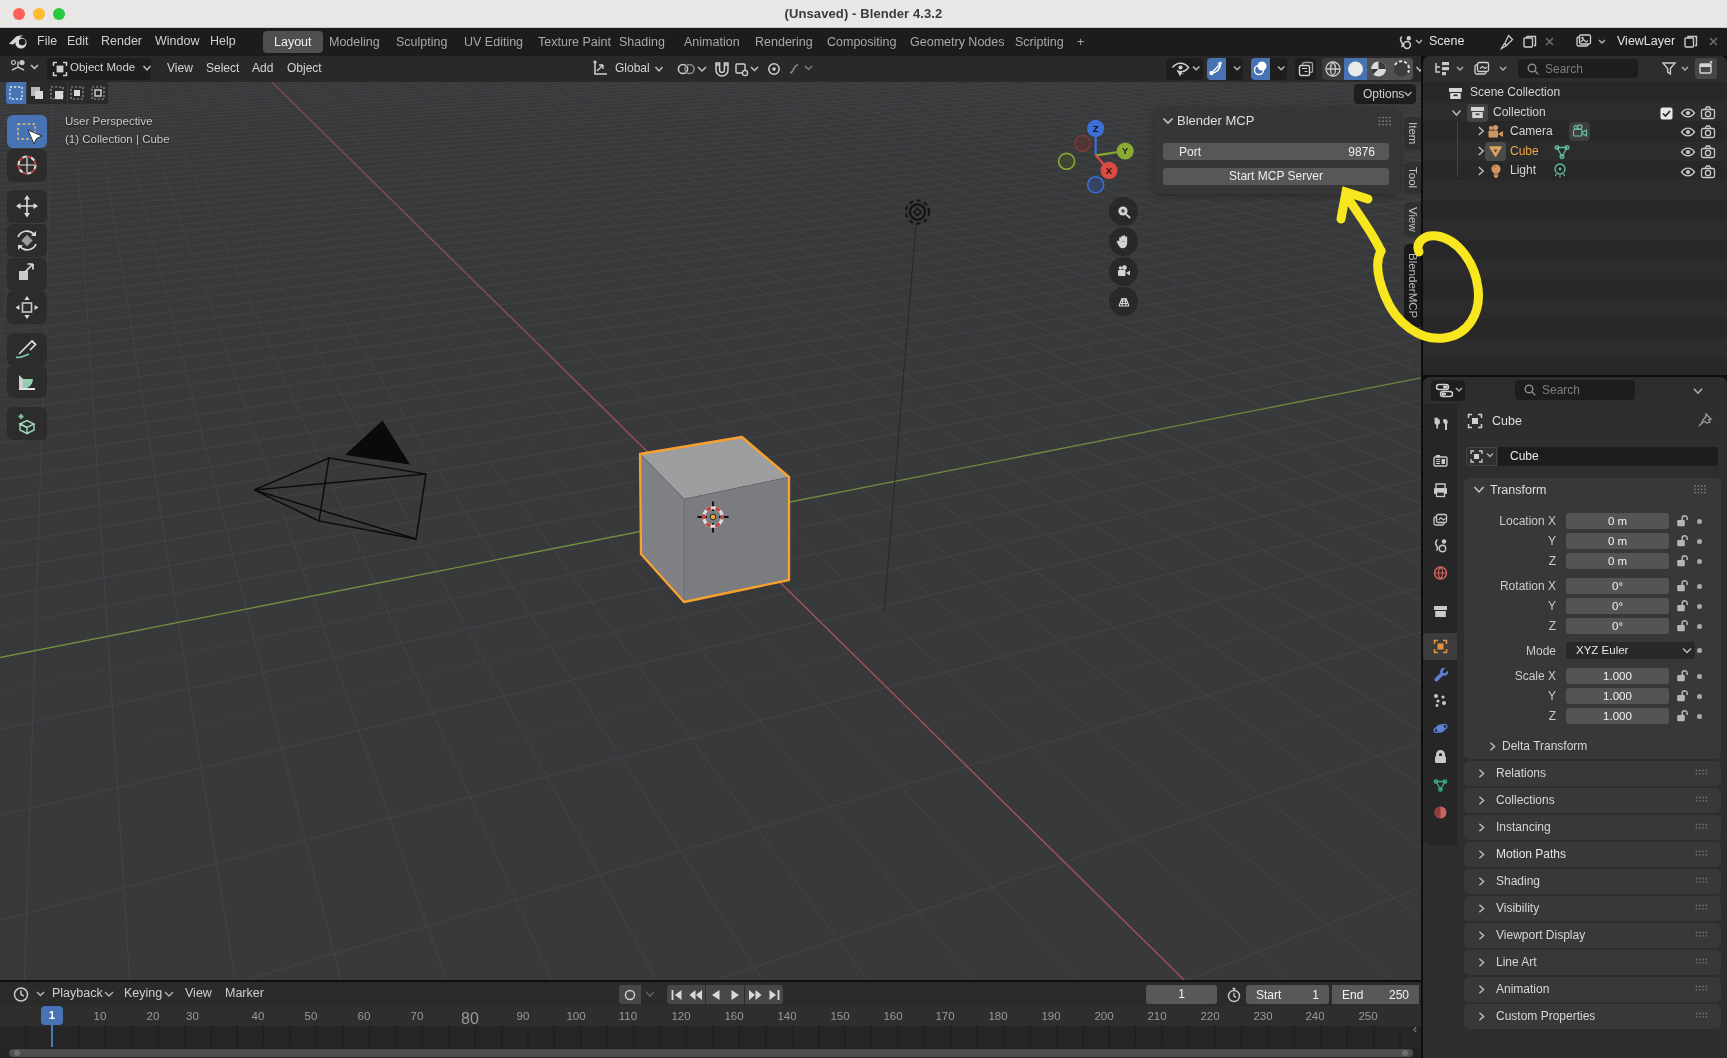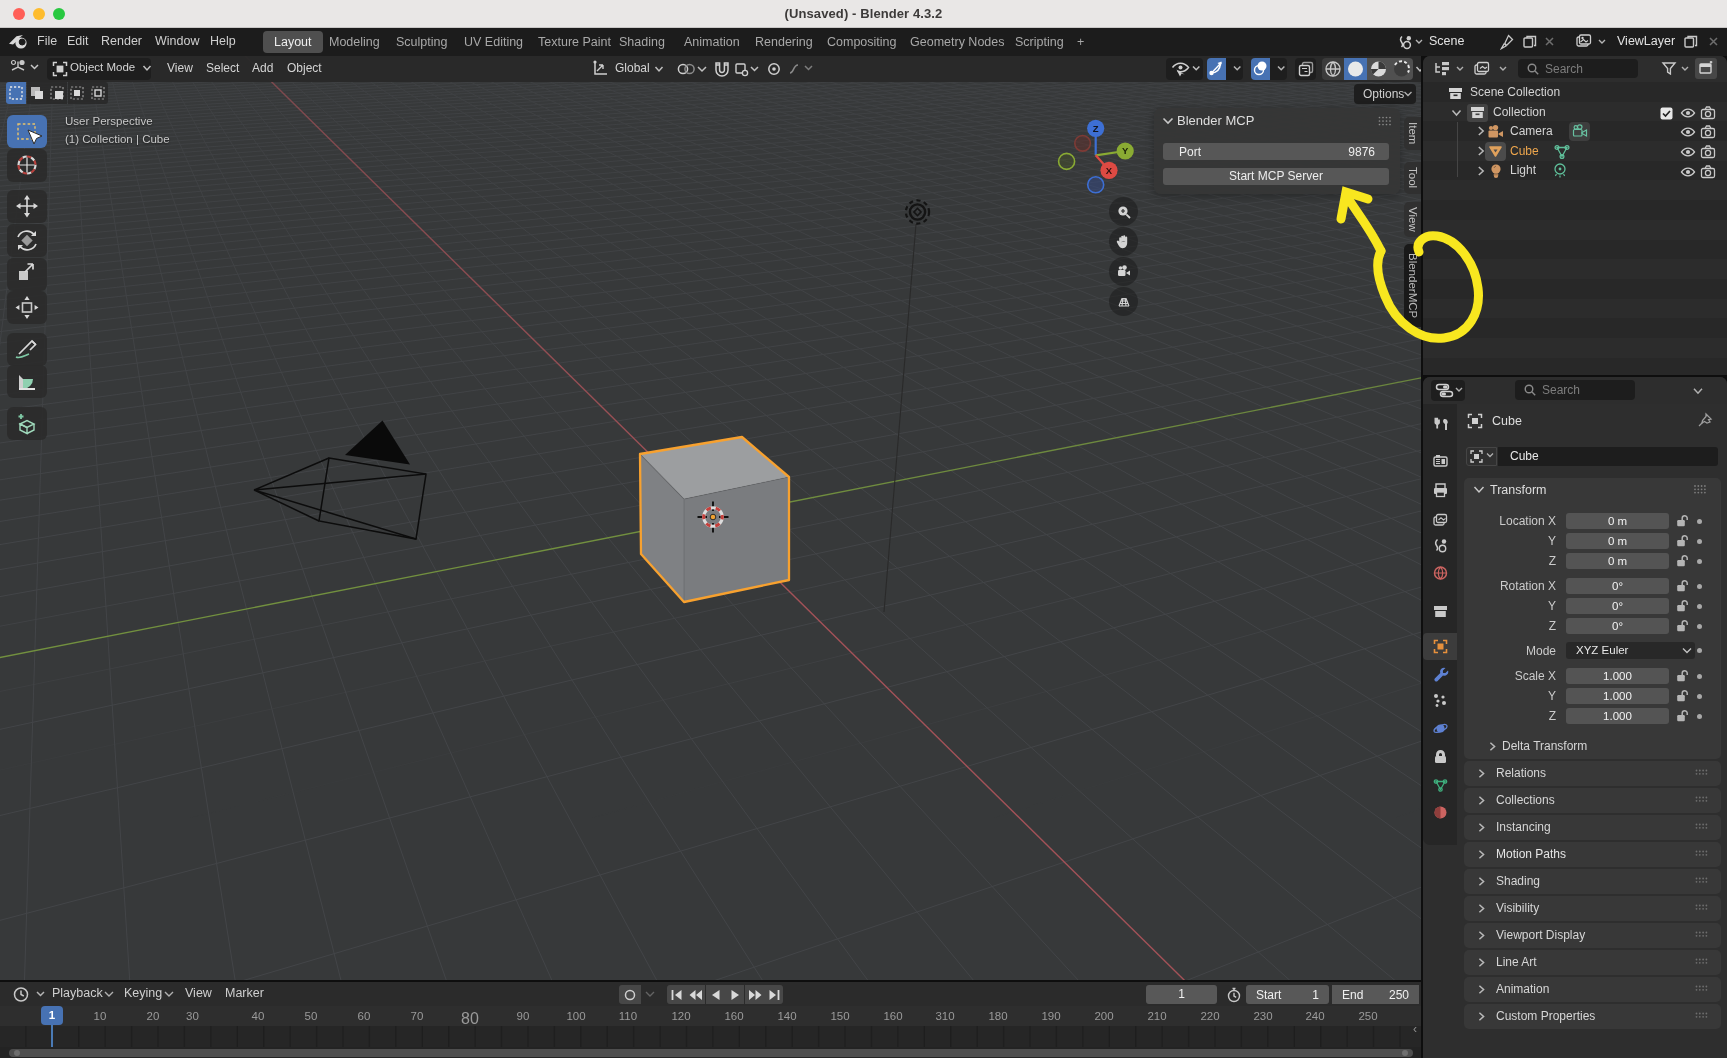--- a/index.html
+++ b/index.html
@@ -476,21 +476,21 @@
       <div class="abs" style="left:397px;top:28px;width:40px;text-align:center;font-size:11.5px;color:#9a9a9a">70</div>
       <div class="abs" style="left:450px;top:28px;width:40px;text-align:center;font-size:16px;color:#9a9a9a">80</div>
       <div class="abs" style="left:503px;top:28px;width:40px;text-align:center;font-size:11.5px;color:#9a9a9a">90</div>
       <div class="abs" style="left:556px;top:28px;width:40px;text-align:center;font-size:11.5px;color:#9a9a9a">100</div>
       <div class="abs" style="left:608px;top:28px;width:40px;text-align:center;font-size:11.5px;color:#9a9a9a">110</div>
       <div class="abs" style="left:661px;top:28px;width:40px;text-align:center;font-size:11.5px;color:#9a9a9a">120</div>
       <div class="abs" style="left:714px;top:28px;width:40px;text-align:center;font-size:11.5px;color:#9a9a9a">160</div>
       <div class="abs" style="left:767px;top:28px;width:40px;text-align:center;font-size:11.5px;color:#9a9a9a">140</div>
       <div class="abs" style="left:820px;top:28px;width:40px;text-align:center;font-size:11.5px;color:#9a9a9a">150</div>
       <div class="abs" style="left:873px;top:28px;width:40px;text-align:center;font-size:11.5px;color:#9a9a9a">160</div>
-      <div class="abs" style="left:925px;top:28px;width:40px;text-align:center;font-size:11.5px;color:#9a9a9a">310</div>
+      <div class="abs" style="left:925px;top:28px;width:40px;text-align:center;font-size:11.5px;color:#9a9a9a">170</div>
       <div class="abs" style="left:978px;top:28px;width:40px;text-align:center;font-size:11.5px;color:#9a9a9a">180</div>
       <div class="abs" style="left:1031px;top:28px;width:40px;text-align:center;font-size:11.5px;color:#9a9a9a">190</div>
       <div class="abs" style="left:1084px;top:28px;width:40px;text-align:center;font-size:11.5px;color:#9a9a9a">200</div>
       <div class="abs" style="left:1137px;top:28px;width:40px;text-align:center;font-size:11.5px;color:#9a9a9a">210</div>
       <div class="abs" style="left:1190px;top:28px;width:40px;text-align:center;font-size:11.5px;color:#9a9a9a">220</div>
       <div class="abs" style="left:1243px;top:28px;width:40px;text-align:center;font-size:11.5px;color:#9a9a9a">230</div>
       <div class="abs" style="left:1295px;top:28px;width:40px;text-align:center;font-size:11.5px;color:#9a9a9a">240</div>
       <div class="abs" style="left:1348px;top:28px;width:40px;text-align:center;font-size:11.5px;color:#9a9a9a">250</div>
       <div class="abs" style="left:0;top:44px;width:1421px;height:21px;background:#262626"></div>
       <svg class="ic" style="left:0;top:0" width="1421" height="76" viewBox="0 0 1421 76">

